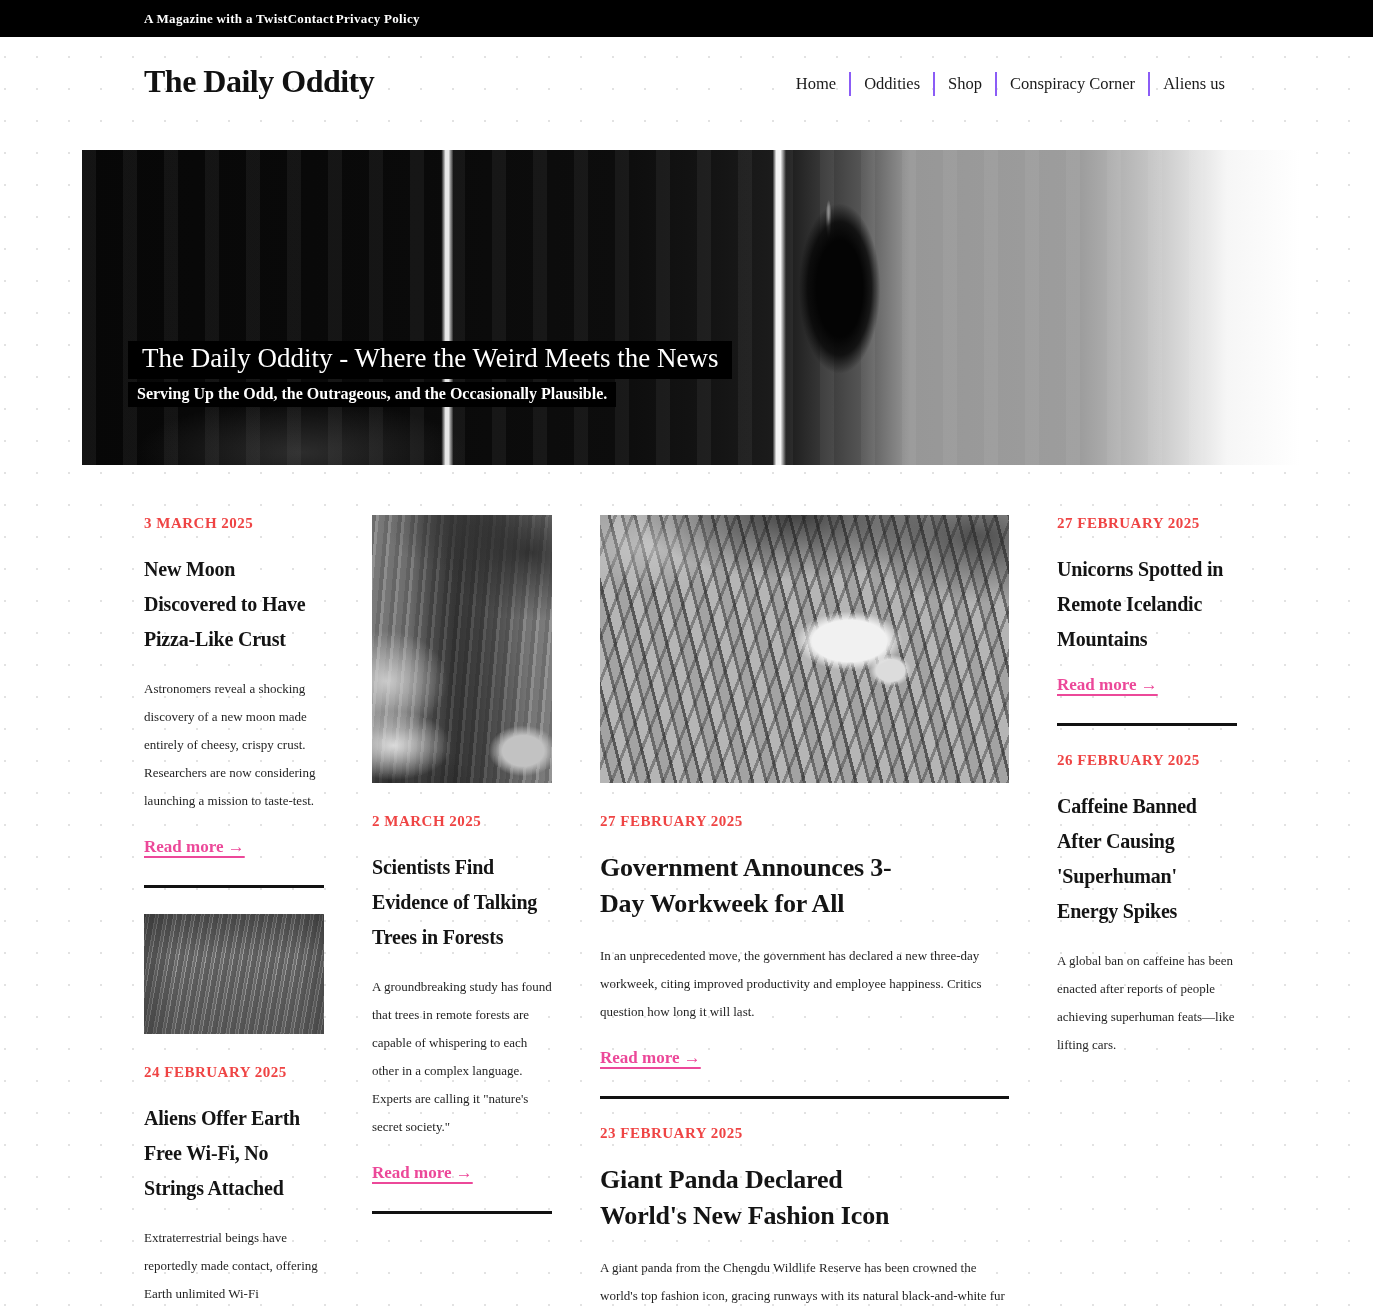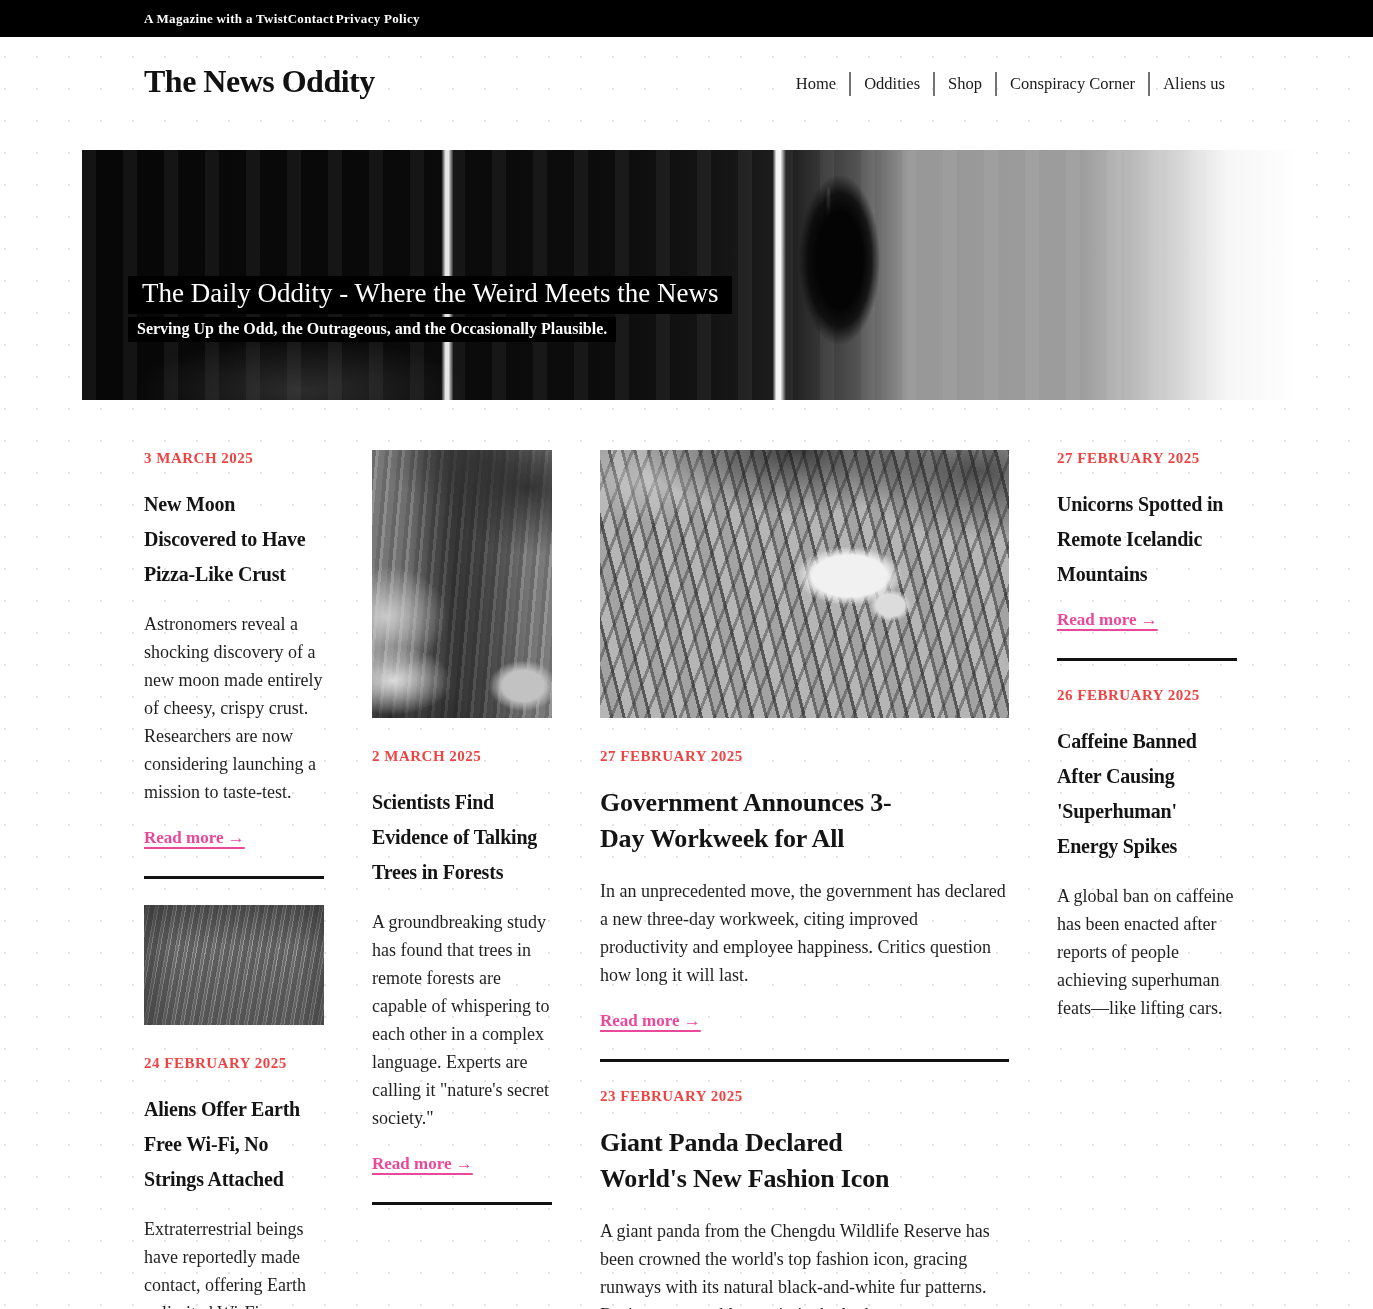--- a/index.html
+++ b/index.html
@@ -24,26 +24,26 @@
   .topbar-links { display:flex; gap:2px; }
   
   .shell { width:1218px; margin-left:82px; }
   .inner { padding:0 62px; }
   
   .header-row { display:flex; align-items:flex-end; justify-content:space-between; margin:26px 0 50px; }
   .site-title { font-size:32px; font-weight:bold; letter-spacing:-.5px; color:#111; cursor:pointer; }
   .nav { display:flex; align-items:center; margin-bottom:4px; }
   .nav a {
     display:inline-block; font-size:16.5px; color:#1a1a1a; text-decoration:none;
-    padding:1px 13px; border-left:2px solid #737373; cursor:pointer; line-height:22px;
+    padding:1px 13px; border-left:2px solid #8b5cf6; cursor:pointer; line-height:22px;
   }
   .nav a:first-child { border-left:none; padding-left:0; }
   
   .hero {
-    position:relative; width:1218px; height:250px;
+    position:relative; width:1218px; height:315px;
     background:
       radial-gradient(ellipse 55px 115px at 62.2% 44%, #040404 0 42%, rgba(4,4,4,.8) 58%, rgba(4,4,4,0) 74%),
       radial-gradient(ellipse 4px 26px at 61.3% 22%, rgba(255,255,255,.95), rgba(255,255,255,0) 75%),
       linear-gradient(90deg, rgba(255,255,255,0) 29.5%, rgba(255,255,255,.9) 29.85% 30.1%, rgba(255,255,255,0) 30.5%),
       linear-gradient(90deg, rgba(255,255,255,0) 56.7%, rgba(255,255,255,.95) 57% 57.35%, rgba(255,255,255,0) 57.8%),
       radial-gradient(ellipse 220px 70px at 18% 96%, rgba(110,110,110,.35), rgba(110,110,110,0) 75%),
       repeating-linear-gradient(90deg, rgba(255,255,255,.05) 0 14px, rgba(0,0,0,0) 14px 41px),
       linear-gradient(90deg, #070707 0%, #0a0a0a 28%, #0d0d0d 44%, #141414 52%, #1d1d1d 58%, #555 64%, #979797 68%, #9d9d9d 82%, #c6c6c6 88%, #f6f6f6 94%, #ffffff 100%);
     text-decoration: underline;
   }
@@ -57,21 +57,21 @@
     font-size:16px; font-weight:bold; line-height:1.2; padding:2px 9px 4px; margin-top:3px;
   }
   
   .grid {
     display:grid; grid-template-columns:180px 180px 409px 180px; column-gap:48px;
     margin-top:50px; align-items:start;
   }
   .kicker { font-size:15px; font-weight:bold; letter-spacing:.5px; color:#ef4444; margin-bottom:20px; }
   .headline { font-size:20px; font-weight:bold; line-height:35px; letter-spacing:-.2px; color:#141414; margin-bottom:18px; cursor:pointer; }
   .headline.lg { font-size:26px; line-height:36px; max-width:330px; margin-bottom:20px; }
-  .excerpt { font-size:18px; line-height:28px; color:#1f1f1f; margin-bottom:22px; }
+  .excerpt { font-size:13px; line-height:28px; color:#1f1f1f; margin-bottom:22px; }
   .readmore {
     display:inline-block; font-size:17px; font-weight:bold; color:#ec4899; cursor:pointer;
     text-decoration:underline; text-decoration-thickness:2px; text-underline-offset:4px; line-height:20px;
   }
   .divider { border:none; border-top:3px solid #121212; margin:28px 0 26px; width:100%; }
   .ph { width:100%; cursor:pointer; }
   .ph-tree {
     height:268px; margin-bottom:30px;
     background:
       radial-gradient(ellipse 46px 34px at 84% 88%, #c2c2c2 0 45%, rgba(194,194,194,0) 75%),
@@ -111,21 +111,21 @@
     <div class="topbar-links">
       <a>Contact</a>
       <a>Privacy Policy</a>
     </div>
   </div>
 </div>
 
 <div class="shell">
 
   <div class="inner header-row">
-    <div class="site-title">The News Oddity</div>
+    <div class="site-title">The Daily Oddity</div>
     <nav class="nav">
       <a>Home</a>
       <a>Oddities</a>
       <a>Shop</a>
       <a>Conspiracy Corner</a>
       <a>Aliens us</a>
     </nav>
   </div>
 
   <div class="hero">

